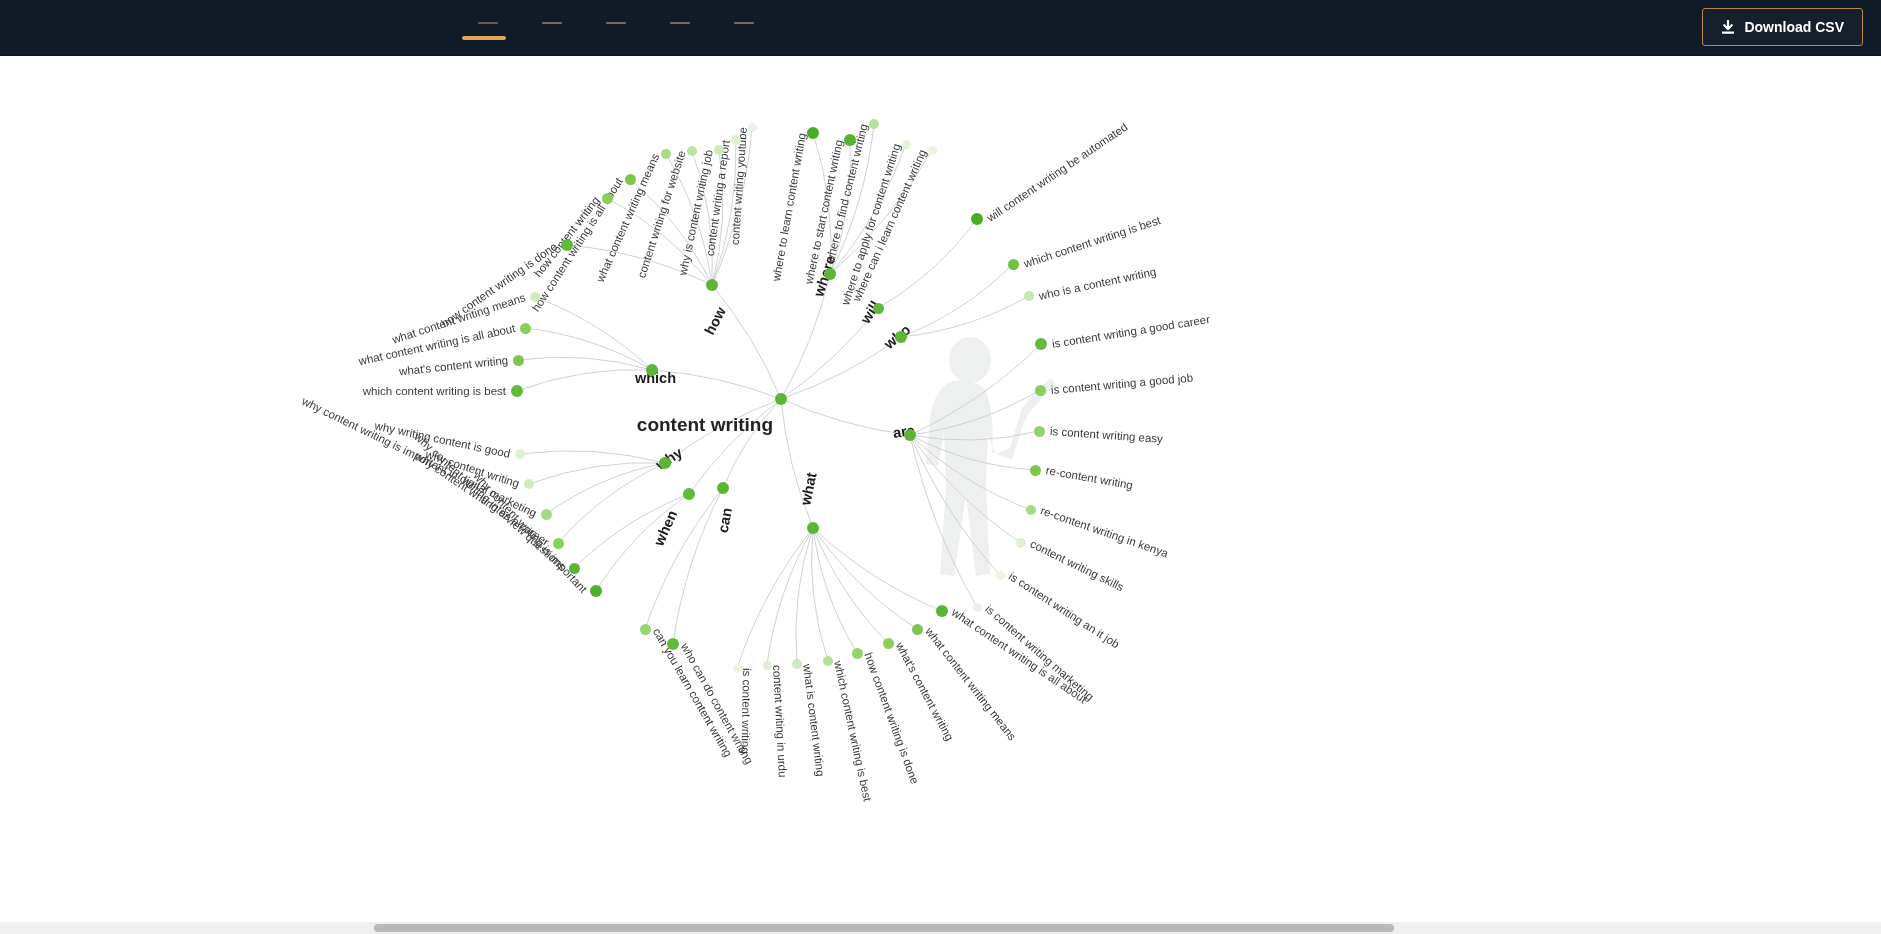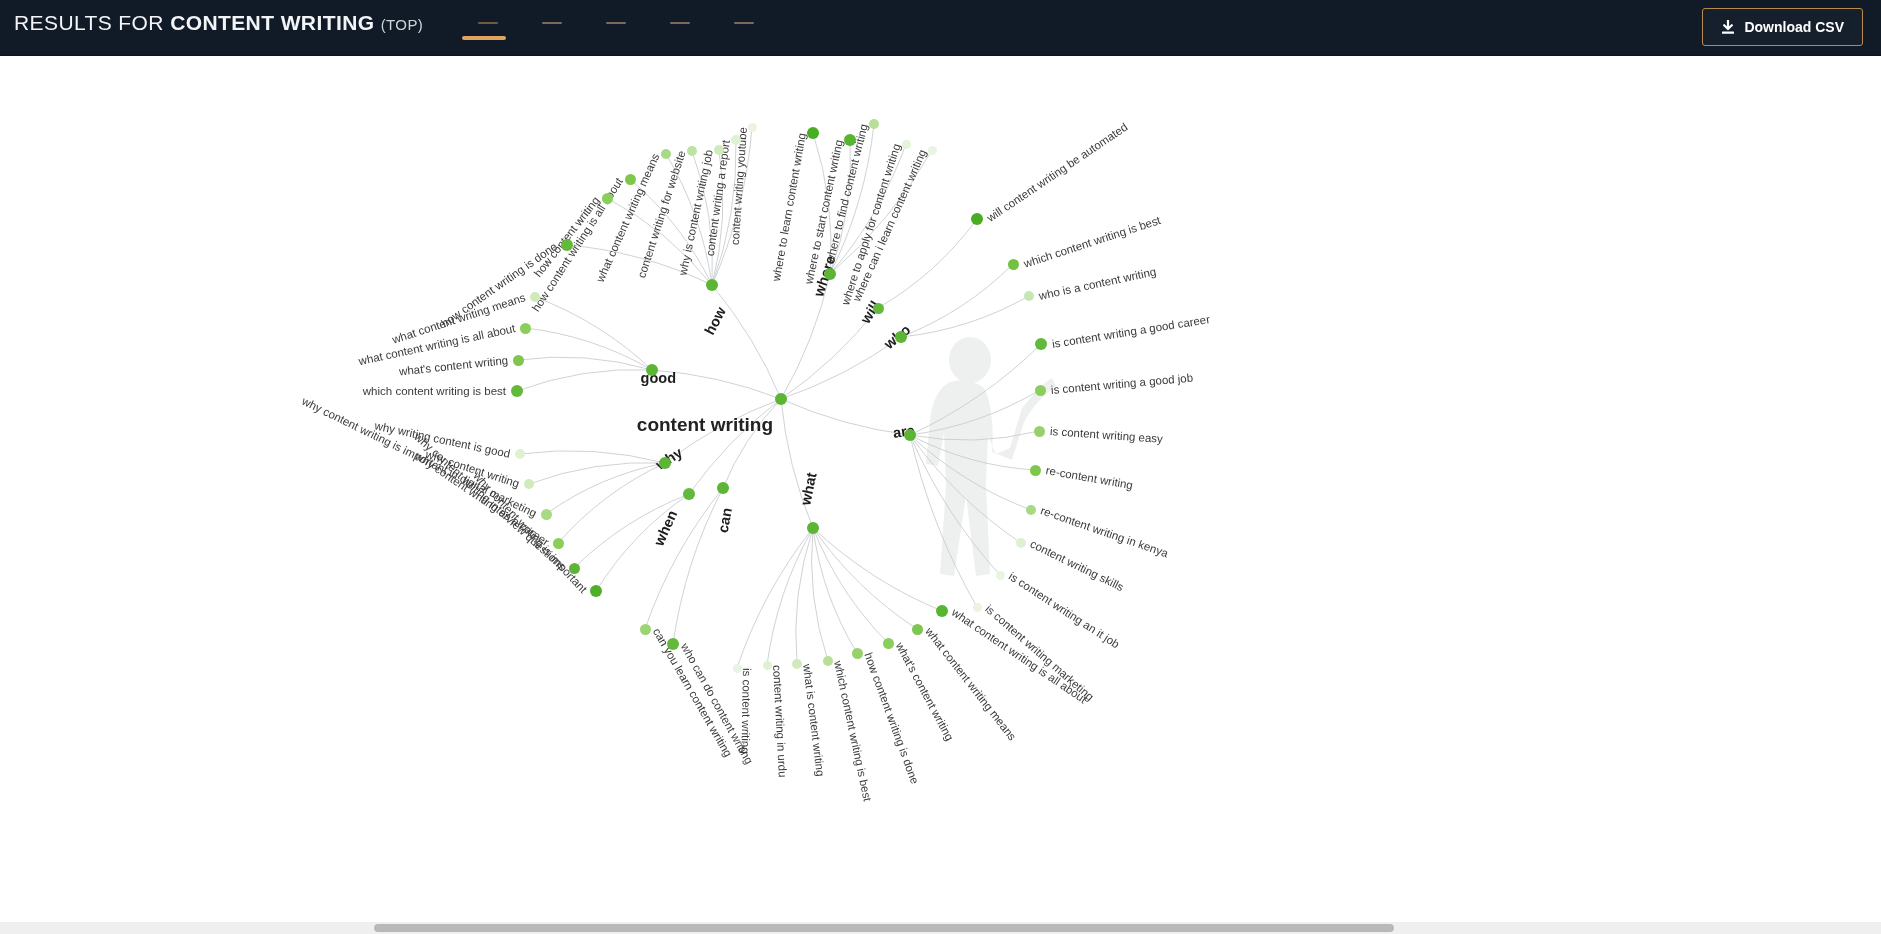--- a/index.html
+++ b/index.html
@@ -158,25 +158,20 @@
     border-radius: 4px;
   }
 </style>
 </head>
 <body>
 
 <div id="app">
 
   <div id="header">
 
-    <div id="results-title">
-      <span>RESULTS FOR</span>
-      <span class="kw">CONTENT WRITING</span>
-      <span class="mode">(TOP)</span>
-    </div>
 
     <div id="tabs">
         <div class="tab active">
           <span class="tab-label"></span>
           <span class="badge"></span>
           <span class="underline"></span>
         </div>
         <div class="tab">
           <span class="tab-label"></span>
           <span class="badge"></span>
@@ -321,21 +316,21 @@
         <div class="node-label right" style="left: 655.5px; top: 573px; transform: translate(0px, -50%) rotate(60deg);">can you learn content writing</div>
         <div class="node-label right" style="left: 684px; top: 588px; transform: translate(0px, -50%) rotate(61deg);">who can do content writing</div>
         <div class="group-label" style="left: 673px; top: 455px; transform: translate(-100%, -50%) rotate(-66deg);">when</div>
         <div class="node-label left" style="left: 585px; top: 535px; transform: translate(-100%, -50%) rotate(47deg);">why content writing is important</div>
         <div class="node-label left" style="left: 563.5px; top: 512px; transform: translate(-100%, -50%) rotate(42deg);">why content writing interview questions</div>
         <div class="group-label" style="left: 681px; top: 395px; transform: translate(-100%, -50%) rotate(-32deg);">why</div>
         <div class="node-label left" style="left: 510px; top: 398px; transform: translate(-100%, -50%) rotate(12deg);">why writing content is good</div>
         <div class="node-label left" style="left: 519px; top: 428px; transform: translate(-100%, -50%) rotate(18deg);">why content writing</div>
         <div class="node-label left" style="left: 535.5px; top: 458px; transform: translate(-100%, -50%) rotate(26deg);">why content writing is important in digital marketing</div>
         <div class="node-label left" style="left: 547.5px; top: 487px; transform: translate(-100%, -50%) rotate(34deg);">why content writing as a career</div>
-        <div class="group-label" style="left: 676px; top: 322px; transform: translate(-100%, -50%) rotate(0deg);">good</div>
+        <div class="group-label" style="left: 676px; top: 322px; transform: translate(-100%, -50%) rotate(0deg);">which</div>
         <div class="node-label left" style="left: 525px; top: 241px; transform: translate(-100%, -50%) rotate(-18deg);">what content writing means</div>
         <div class="node-label left" style="left: 514.5px; top: 272px; transform: translate(-100%, -50%) rotate(-12deg);">what content writing is all about</div>
         <div class="node-label left" style="left: 507.5px; top: 304px; transform: translate(-100%, -50%) rotate(-6deg);">what's content writing</div>
         <div class="node-label left" style="left: 506px; top: 335px; transform: translate(-100%, -50%) rotate(0deg);">which content writing is best</div>
         <div class="hub-label" style="left: 773px; top: 369px;">content writing</div>
       </div>
     <div id="dots">
         <div class="dot" style="left: 706px; top: 223px; width: 12px; height: 12px; background: rgb(92, 181, 53);"></div>
         <div class="dot" style="left: 561px; top: 183px; width: 12px; height: 12px; background: rgb(99, 185, 59);"></div>
         <div class="dot" style="left: 601.5px; top: 136.5px; width: 11px; height: 11px; background: rgb(140, 206, 92);"></div>

